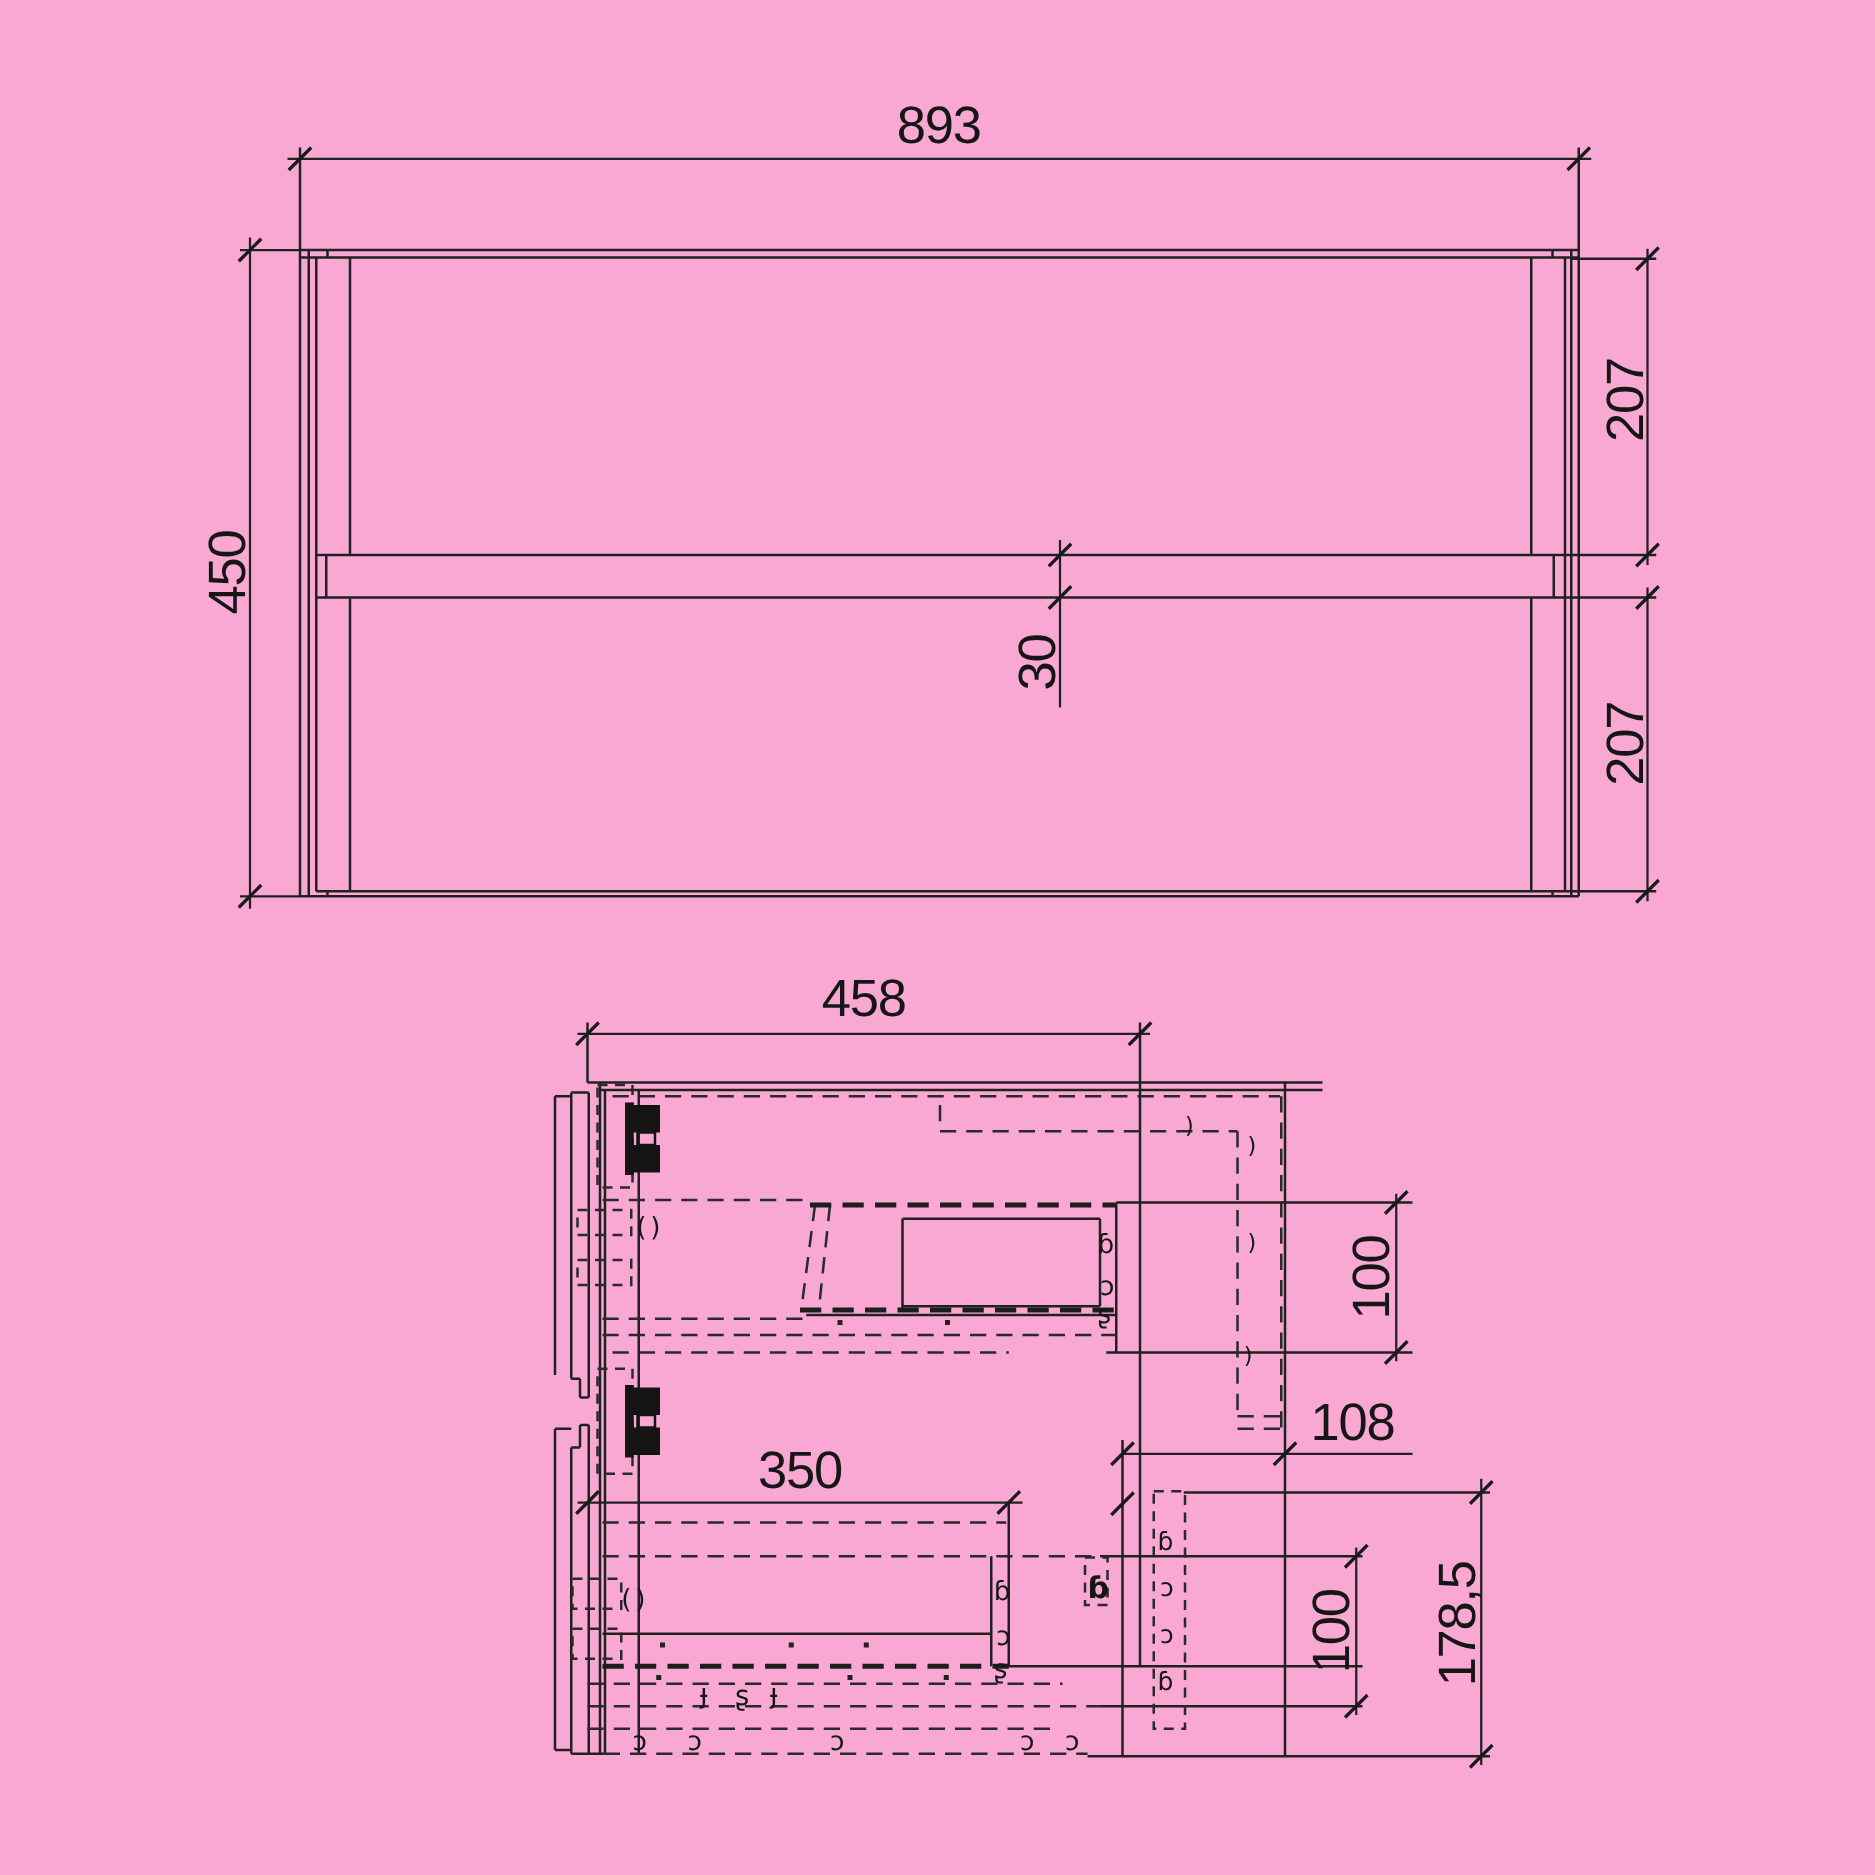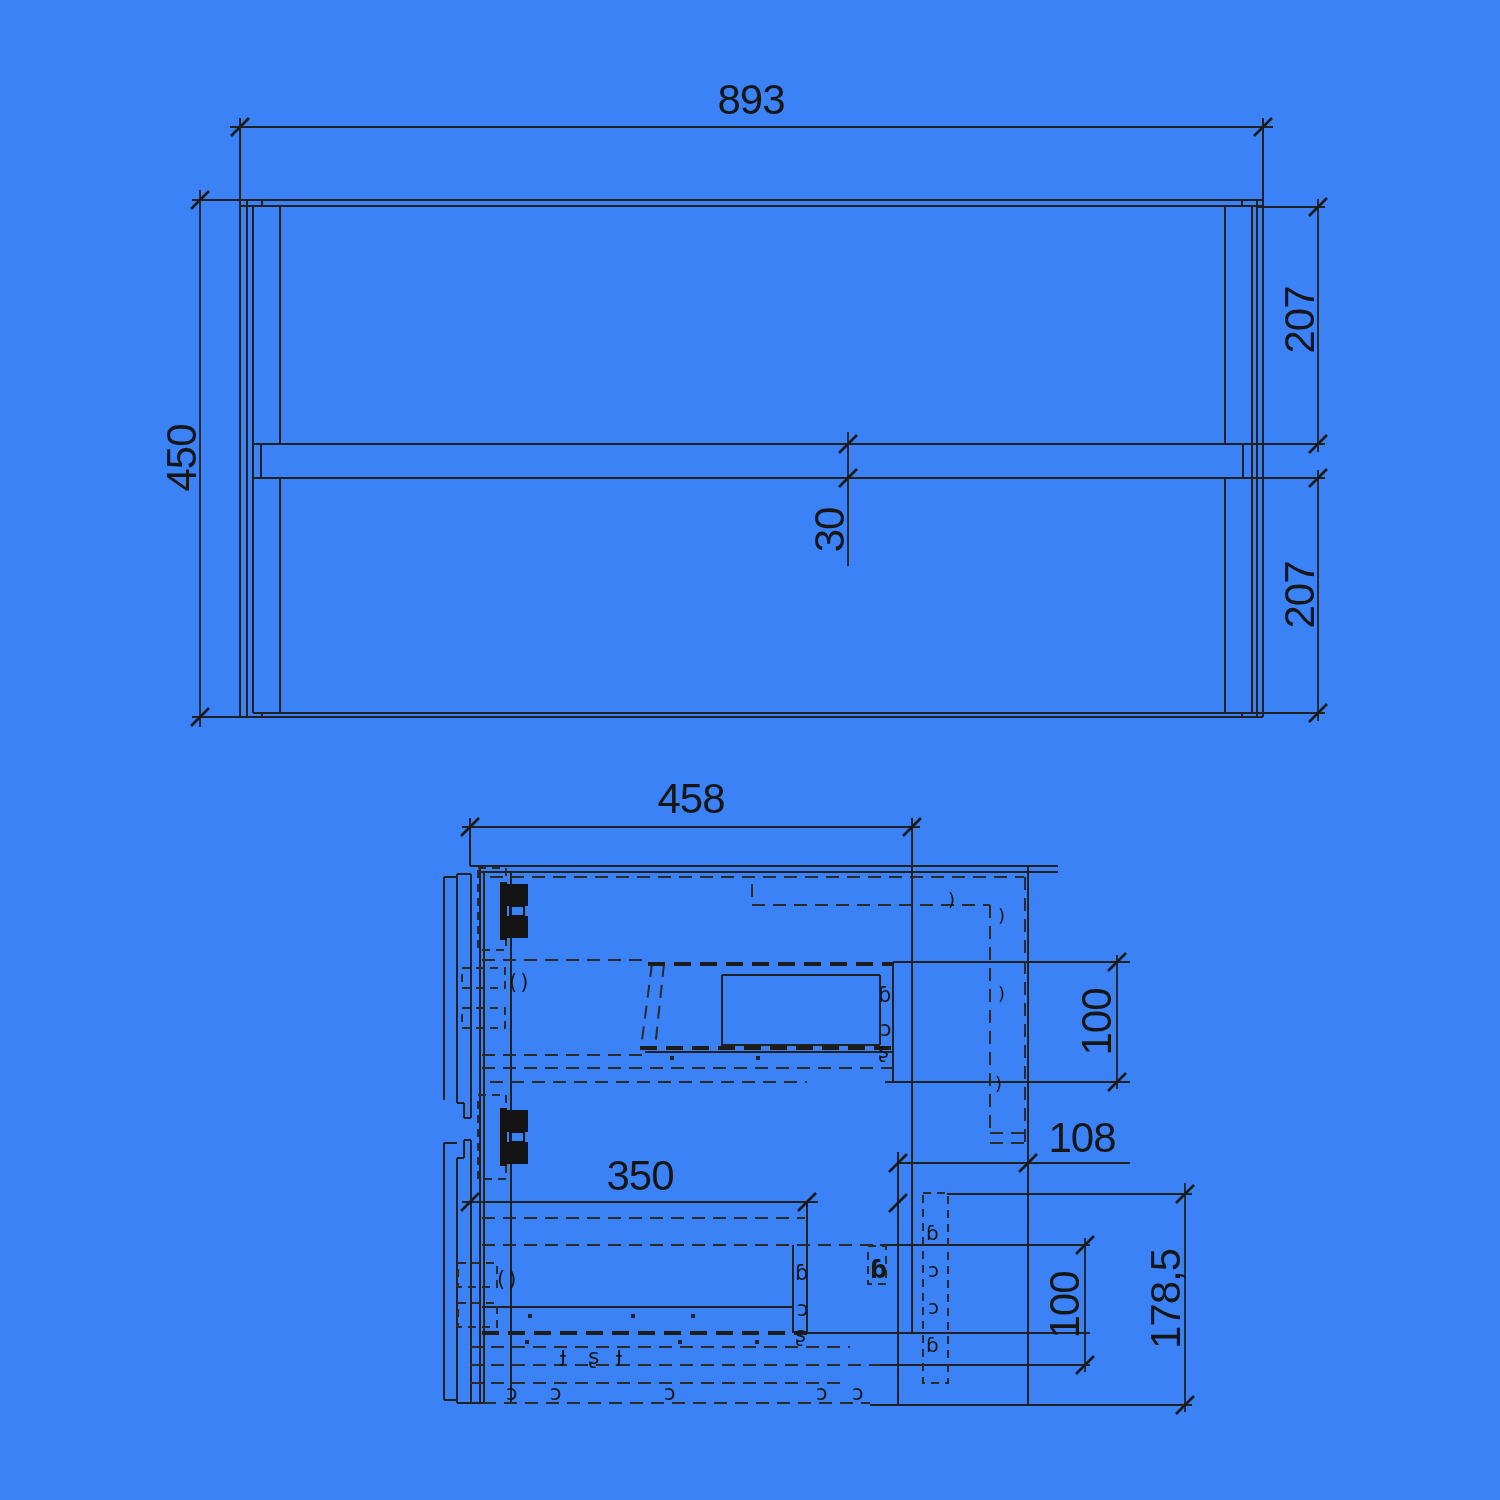--- a/index.html
+++ b/index.html
@@ -1,16 +1,16 @@
 <!DOCTYPE html>
 <html><head>
 <meta charset="utf-8">
 <style>
   html,body{margin:0;padding:0;background:#ffffff;}
-  .stage{width:1500px;height:1500px;background:#3b82f6;position:relative;}
+  .stage{width:1500px;height:1500px;background:#f9a8d4;position:relative;}
   svg{display:block;}
   .s   {fill:none;stroke:#212121;stroke-width:2;stroke-linecap:butt;}
   .dim {fill:none;stroke:#212121;stroke-width:1.8;}
   .tick{fill:none;stroke:#1a1a1a;stroke-width:2.6;}
   .d   {fill:none;stroke:#2a2a2a;stroke-width:2;stroke-dasharray:13 8;}
   .dt  {fill:none;stroke:#1d1d1d;stroke-width:4;stroke-dasharray:17 9;}
   .dr  {fill:none;stroke:#2a2a2a;stroke-width:2;stroke-dasharray:8 6;}
   .hw  {fill:#141414;stroke:none;}
   .hwo {fill:none;stroke:#141414;stroke-width:2;}
   .dots{fill:#222;stroke:none;}

